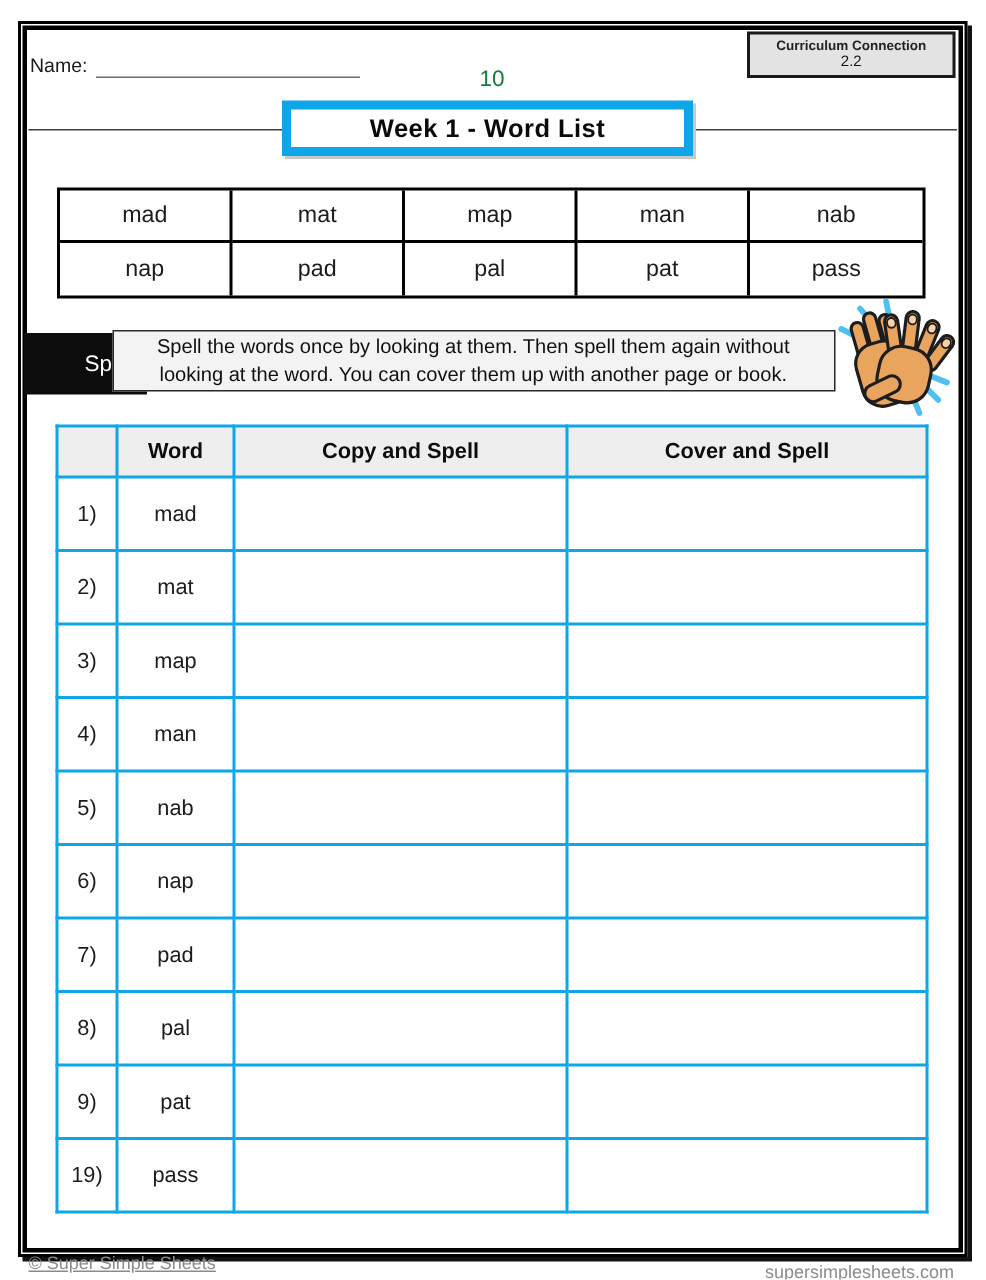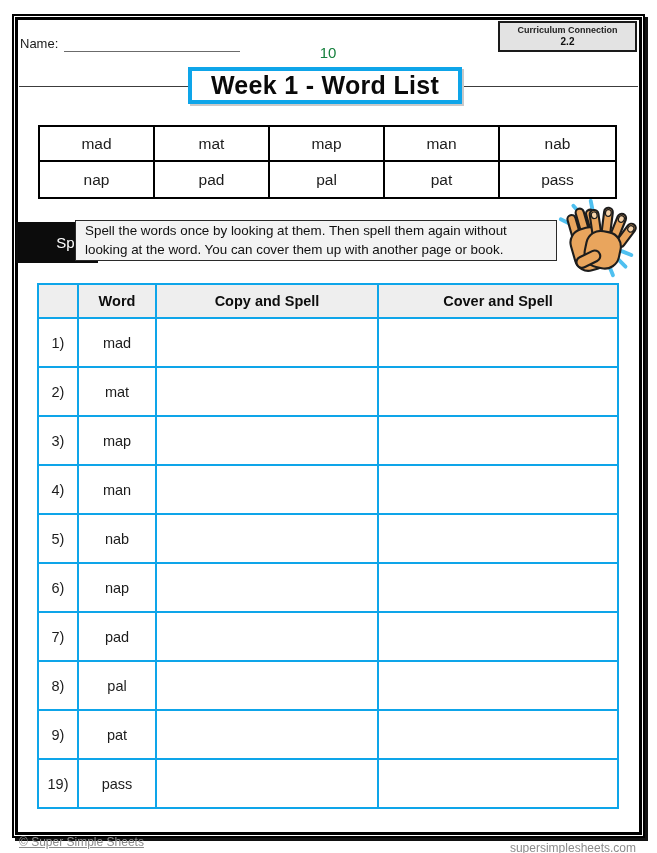--- a/index.html
+++ b/index.html
@@ -36,31 +36,31 @@
     text-align:center; font-size:15px; color:#15803d;
   }
   .curriculum-box {
     position:absolute; left:498px; top:21px; width:139px; height:31px;
     box-sizing:border-box; border:2px solid #1a1a1a;
     background:#e3e3e3;
     display:flex; flex-direction:column; align-items:center; justify-content:center;
     line-height:1.25;
   }
   .curriculum-title { font-size:9px; font-weight:bold; color:#222; }
-  .curriculum-value { font-size:10px; font-weight:bold; color:#111; }
+  .curriculum-value { font-size:10px; font-weight:normal; color:#111; }
   .title-rule {
     position:absolute; left:19px; top:86px; width:619px; height:0;
     border-top:1.5px solid #3c3c3c;
   }
   .title-box {
     position:absolute; left:188px; top:67px; width:274px; height:37px;
-    box-sizing:border-box; background:#fff; border:4px solid #0ea5e9;
+    box-sizing:border-box; background:#fff; border:6px solid #0ea5e9;
     box-shadow:2px 2px 0 #c9c9c9;
     display:flex; align-items:center; justify-content:center;
-    font-size:25px; font-weight:bold; letter-spacing:0.3px; color:#0a0a0a;
+    font-size:17px; font-weight:bold; letter-spacing:0.3px; color:#0a0a0a;
   }
   
   .word-bank {
     position:absolute; left:38px; top:125px; width:579px; height:74px;
     box-sizing:border-box; border:2px solid #000;
     display:grid; grid-template-columns:repeat(5,1fr); grid-template-rows:1fr 1fr;
   }
   .wb-cell {
     border-right:2px solid #000; border-bottom:2px solid #000;
     display:flex; align-items:center; justify-content:center;
@@ -74,21 +74,21 @@
     background:#0c0c0c; color:#fff;
     display:flex; align-items:center; justify-content:center;
     font-size:15px;
     padding-left:32px;
   }
   .instruction-box {
     position:absolute; left:75px; top:220px; width:482px; height:41px;
     box-sizing:border-box; background:#f3f3f3; border:1.5px solid #2a2a2a;
     display:flex; align-items:center;
     padding:2px 10px 2px 9px;
-    font-size:13.4px; line-height:1.38; color:#101010;
+    font-size:13.4px; line-height:1.38; color:#101010;text-align:center;
   }
   .clap { position:absolute; left:549px; top:199px; width:97px; height:85px; z-index:5; }
   
   .practice {
     position:absolute; left:37px; top:283px; width:580px;
     border-collapse:collapse; table-layout:fixed;
   }
   .practice th, .practice td {
     border:2px solid #0ea5e9; padding:0;
   }

